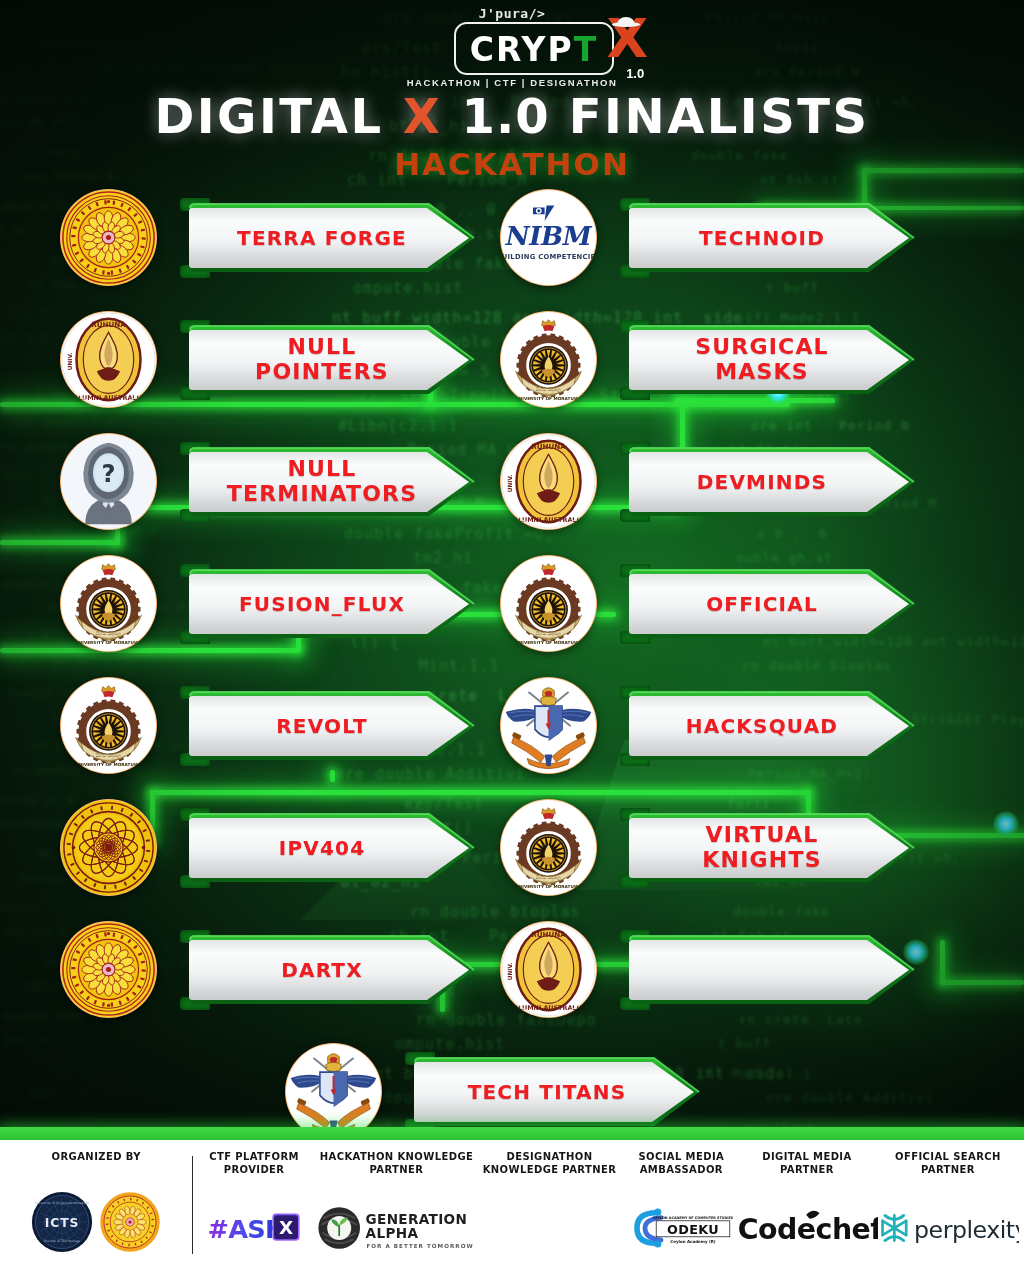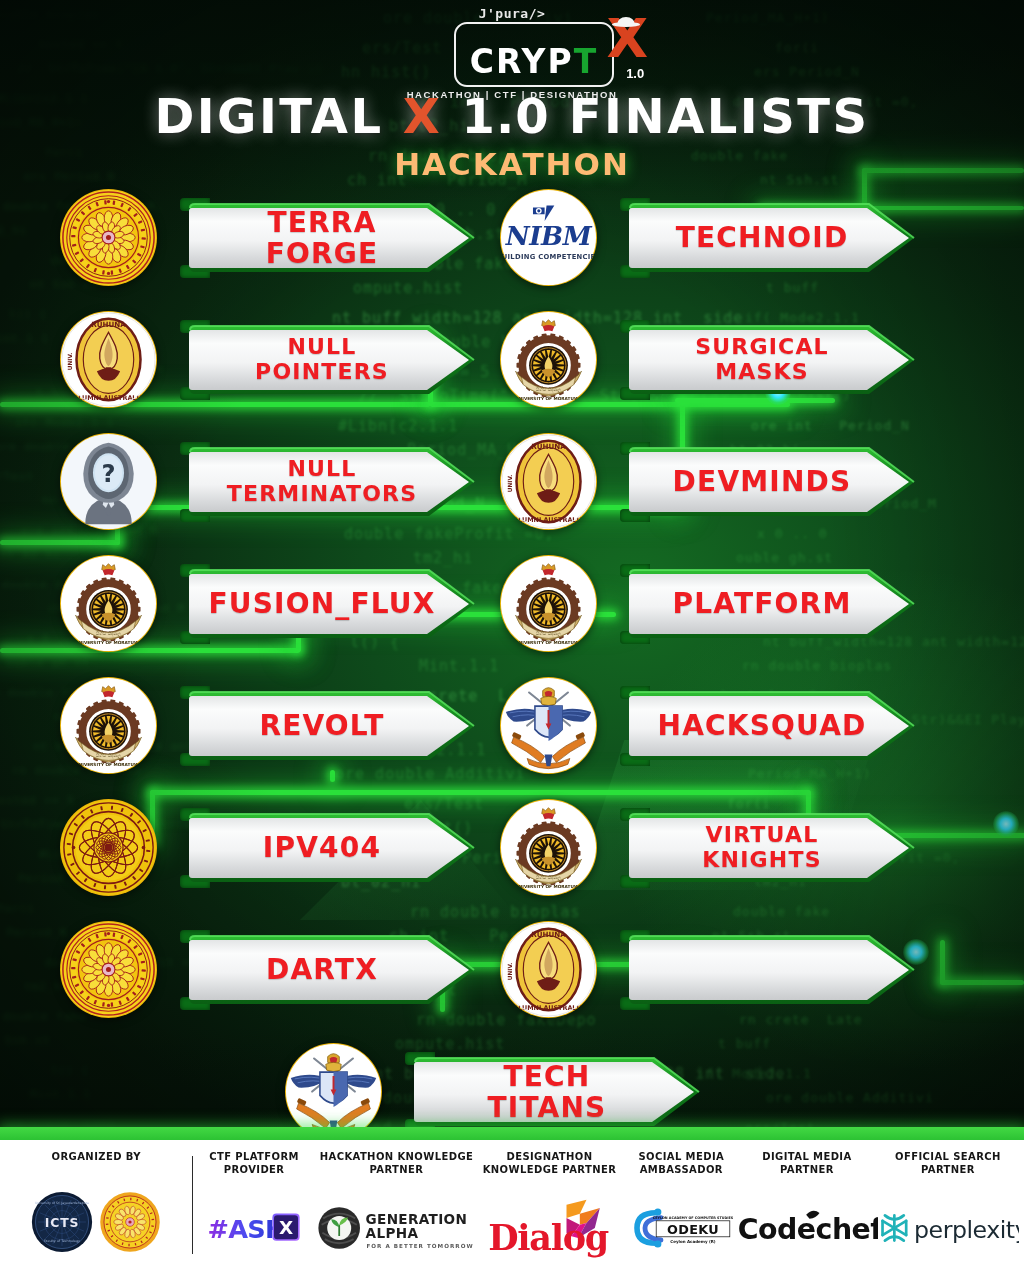--- a/index.html
+++ b/index.html
@@ -34,66 +34,66 @@
            background:radial-gradient(circle, #9ffcff 0%, #31e8ff 30%, rgba(40,220,120,.55) 58%, rgba(0,0,0,0) 75%);
            filter:blur(.5px); }
   .softpoly { position:absolute; background:linear-gradient(135deg, rgba(60,190,80,.16), rgba(60,190,80,0)); }
 
   
   #logo { position:absolute; left:0; right:0; top:6px; height:82px; text-align:center; }
   .logo-top { font-family:"DejaVu Sans Mono", monospace; font-size:13px; color:#e9e9e9;
               letter-spacing:.5px; font-weight:bold; }
   .logo-main { position:relative; display:inline-block; margin-top:1px; }
   .logo-box { display:inline-block; border:2.5px solid #f2f2f2; border-radius:13px;
-              padding:18px 14px 4px;margin-left:44px; }
+              padding:6px 14px 4px;margin-left:44px; }
   .logo-box .w { font-size:33px; font-weight:bold; color:#fff; letter-spacing:2px;
                  font-family:"DejaVu Sans", sans-serif; }
   .logo-box .w .t { color:#17a52f; }
   .logo-x { position:absolute; right:-34px; top:-10px; font-size:54px; font-weight:bold;
             color:#d9431f; font-family:"DejaVu Sans", sans-serif; line-height:1; }
   .logo-x .hat { position:absolute; left:4px; top:4px; width:30px; height:11px; }
   .logo-sub { margin-top:2px; font-size:9.5px; letter-spacing:1.6px; color:#ededed; font-weight:bold; }
   .logo-ver { position:absolute; right:-30px; top:44px; font-size:13px; font-weight:bold; color:#fff; }
 
   #title { position:absolute; left:0; right:0; top:88px; text-align:center; }
   #title .t1 { font-size:48px; font-weight:bold; letter-spacing:2.5px; color:#fff;
                font-family:"DejaVu Sans", sans-serif;
                text-shadow:0 0 16px rgba(255,255,255,.45), 0 2px 4px rgba(0,0,0,.6); }
   #title .t1 .x { color:#e2542c; }
   #title .t1 .ver { letter-spacing:1px; }
   #title .t2 { margin-top:2px; font-size:31px; font-weight:bold; letter-spacing:2px;
-               color:#fdba74; font-family:"DejaVu Sans", sans-serif;
+               color:#c2410c; font-family:"DejaVu Sans", sans-serif;
                text-shadow:0 0 14px rgba(45,230,60,.6); }
 
   
   #teams { position:absolute; left:0; top:176px; width:1024px; }
   .row { position:relative; height:122px; }
   .cell { position:absolute; top:0; height:122px; }
   .cell.left  { left:60px;  width:440px; }
   .cell.right { left:500px; width:460px; }
   .cell.solo  { left:285px; width:440px; }
 
   .badge { position:absolute; left:0; top:13px; width:97px; height:97px; border-radius:50%;
-           background:#eab308; box-shadow:0 2px 9px rgba(0,0,0,.5);
+           background:#fdba74; box-shadow:0 2px 9px rgba(0,0,0,.5);
            overflow:hidden; display:flex; align-items:center; justify-content:center; }
   .badge svg { display:block; }
 
   
   .banner { position:absolute; left:120px; top:22px; width:296px; height:80px; }
   .ribbon-tail { position:absolute; left:0; width:30px; height:13px; background:#0a6c16;
                  border-radius:4px 0 0 4px; box-shadow:inset 0 0 4px rgba(0,0,0,.5); }
   .ribbon-tail.top { top:0; }
   .ribbon-tail.bot { bottom:0; }
   .ribbon-green { position:absolute; left:6px; top:4px; width:290px; height:72px; }
   .ribbon-green svg, .plate svg { display:block; }
   .plate { position:absolute; left:9px; top:10px; width:286px; height:60px; }
   .label { position:absolute; left:34px; top:0; width:216px; height:80px;
            display:flex; align-items:center; justify-content:center; text-align:center;
            font-family:"DejaVu Sans", sans-serif; font-weight:bold; color:#ef1d22;
-           font-size:28px; letter-spacing:1.2px; line-height:1.12;
+           font-size:20px; letter-spacing:1.2px; line-height:1.12;
            text-shadow:0 1px 1px rgba(0,0,0,.18); }
   .label.two { font-size:22px; }
 
   
   #greenbar { position:absolute; left:0; bottom:140px; width:1024px; height:13px;
               background:linear-gradient(180deg,#43d944,#2cc233);
               box-shadow:0 0 14px 3px rgba(50,215,60,.55); }
   #footer { position:absolute; left:0; bottom:0; width:1024px; height:140px;
             background:#fff; display:flex; align-items:stretch; }
   .sp { position:relative; display:flex; flex-direction:column; align-items:center;
@@ -882,21 +882,21 @@
               <stop offset="0" stop-color="#e3e5e6"></stop>
                   <stop offset=".22" stop-color="#fbfcfc"></stop>
               <stop offset=".55" stop-color="#f2f3f4"></stop>
                   <stop offset=".82" stop-color="#d8dadc"></stop>
               <stop offset="1" stop-color="#c9cbcd"></stop>
             </linearGradient>
           </defs>
           <path d="M0 3 Q0 0 3 0 L238 0 L280 30 L238 60 L3 60 Q0 60 0 57 Z" fill="url(#pp)"></path>
         </svg>
       </div>
-      <div class="label">PLATFORM</div>
+      <div class="label">OFFICIAL</div>
     </div>
       </div>
     </div>
     <div class="row">
       <div class="cell left">
         <div class="badge">
       <svg width="97" height="97" viewBox="0 0 100 100">
         <circle cx="50" cy="50" r="49" fill="#fff"></circle>
         <path d="M50 9 L53 12 L56 10 L57 15 L52 17 L48 17 L43 15 L44 10 L47 12 Z" fill="#d99a25" stroke="#8a5a10" stroke-width=".7"></path>
         <path d="M44 16 Q50 13 56 16 L54 21 Q50 19 46 21 Z" fill="#c2272d"></path>
@@ -1600,32 +1600,20 @@
           <path d="M27 25 Q36 22 38 15 Q28 15 27 25 Z" fill="#67bf4a"></path>
         </g>
         <text x="62" y="27" font-family="DejaVu Sans" font-size="17" font-weight="bold" fill="#1f1f1f" letter-spacing=".4">GENERATION</text>
         <text x="62" y="45" font-family="DejaVu Sans" font-size="17" font-weight="bold" fill="#1f1f1f" letter-spacing=".4">ALPHA</text>
         <text x="63" y="57" font-family="DejaVu Sans" font-size="7" font-weight="bold" fill="#5a5a5a" letter-spacing="1.3">FOR A BETTER TOMORROW</text>
       </svg>
       </div>
     </div>
     <div class="sp" style="width: 148px;">
       <div class="sp-title">DESIGNATHON KNOWLEDGE PARTNER</div>
-      <div class="sp-logos">
-      <svg width="126" height="60" viewBox="0 0 150 72">
-        <g transform="translate(96,2)">
-          <path d="M0 6 L24 0 L16 17 L0 22 Z" fill="#f59a1e"></path>
-          <path d="M16 17 L40 10 L24 28 L16 30 Z" fill="#f07c1e"></path>
-          <path d="M0 22 L16 30 L6 44 L0 40 Z" fill="#c2187a"></path>
-          <path d="M16 30 L24 28 L14 46 L6 44 Z" fill="#e0128a"></path>
-          <path d="M24 28 L40 10 L34 34 L14 46 Z" fill="#92278f"></path>
-        </g>
-        <text x="2" y="62" font-family="DejaVu Serif" font-size="42" font-weight="bold" fill="#e4172b" letter-spacing="-1.5">Dialog</text>
-      </svg>
-      </div>
     </div>
     <div class="sp" style="width: 126px;">
       <div class="sp-title">SOCIAL MEDIA AMBASSADOR</div>
       <div class="sp-logos">
       <svg width="104" height="50" viewBox="0 0 130 62">
         <g fill="none" stroke="#1b9fe0" stroke-width="7" stroke-linecap="round">
           <path d="M34 12 Q10 12 10 31 Q10 50 34 50"></path>
         </g>
         <g fill="none" stroke="#3f6fd8" stroke-width="6" stroke-linecap="round">
           <path d="M40 18 Q20 20 20 31 Q20 44 40 46"></path>

